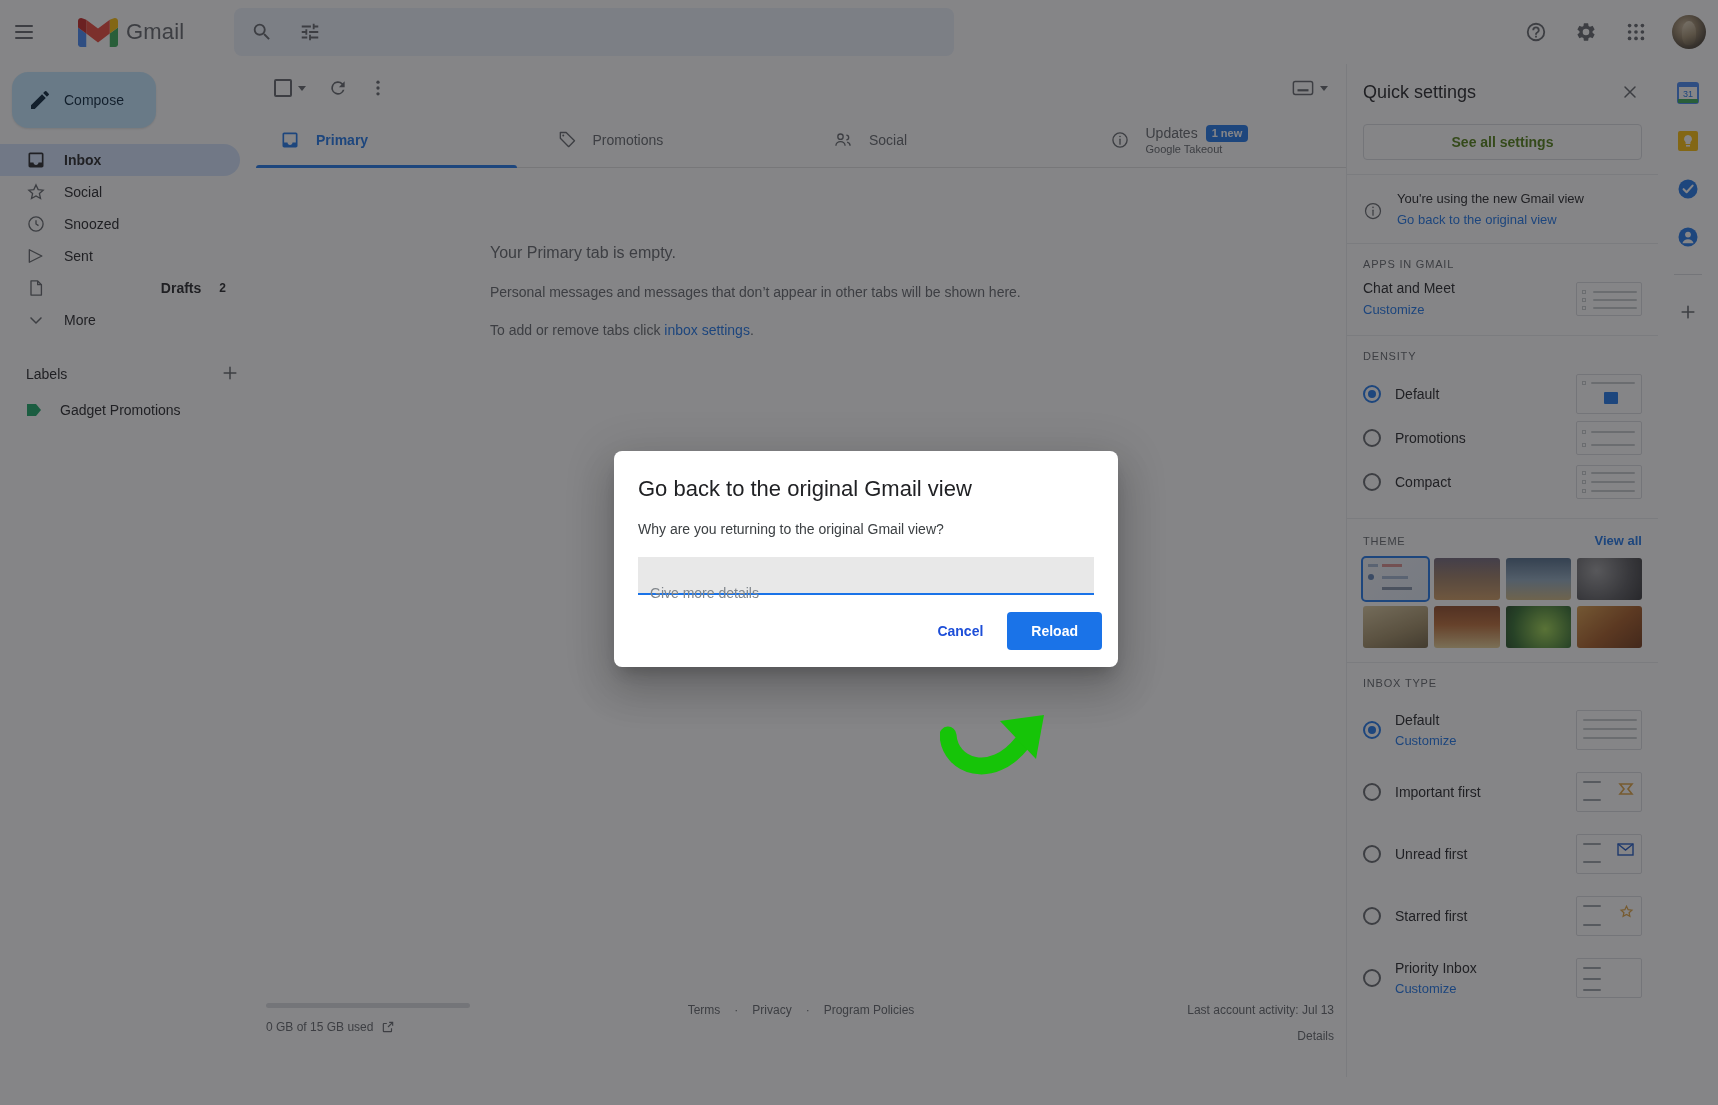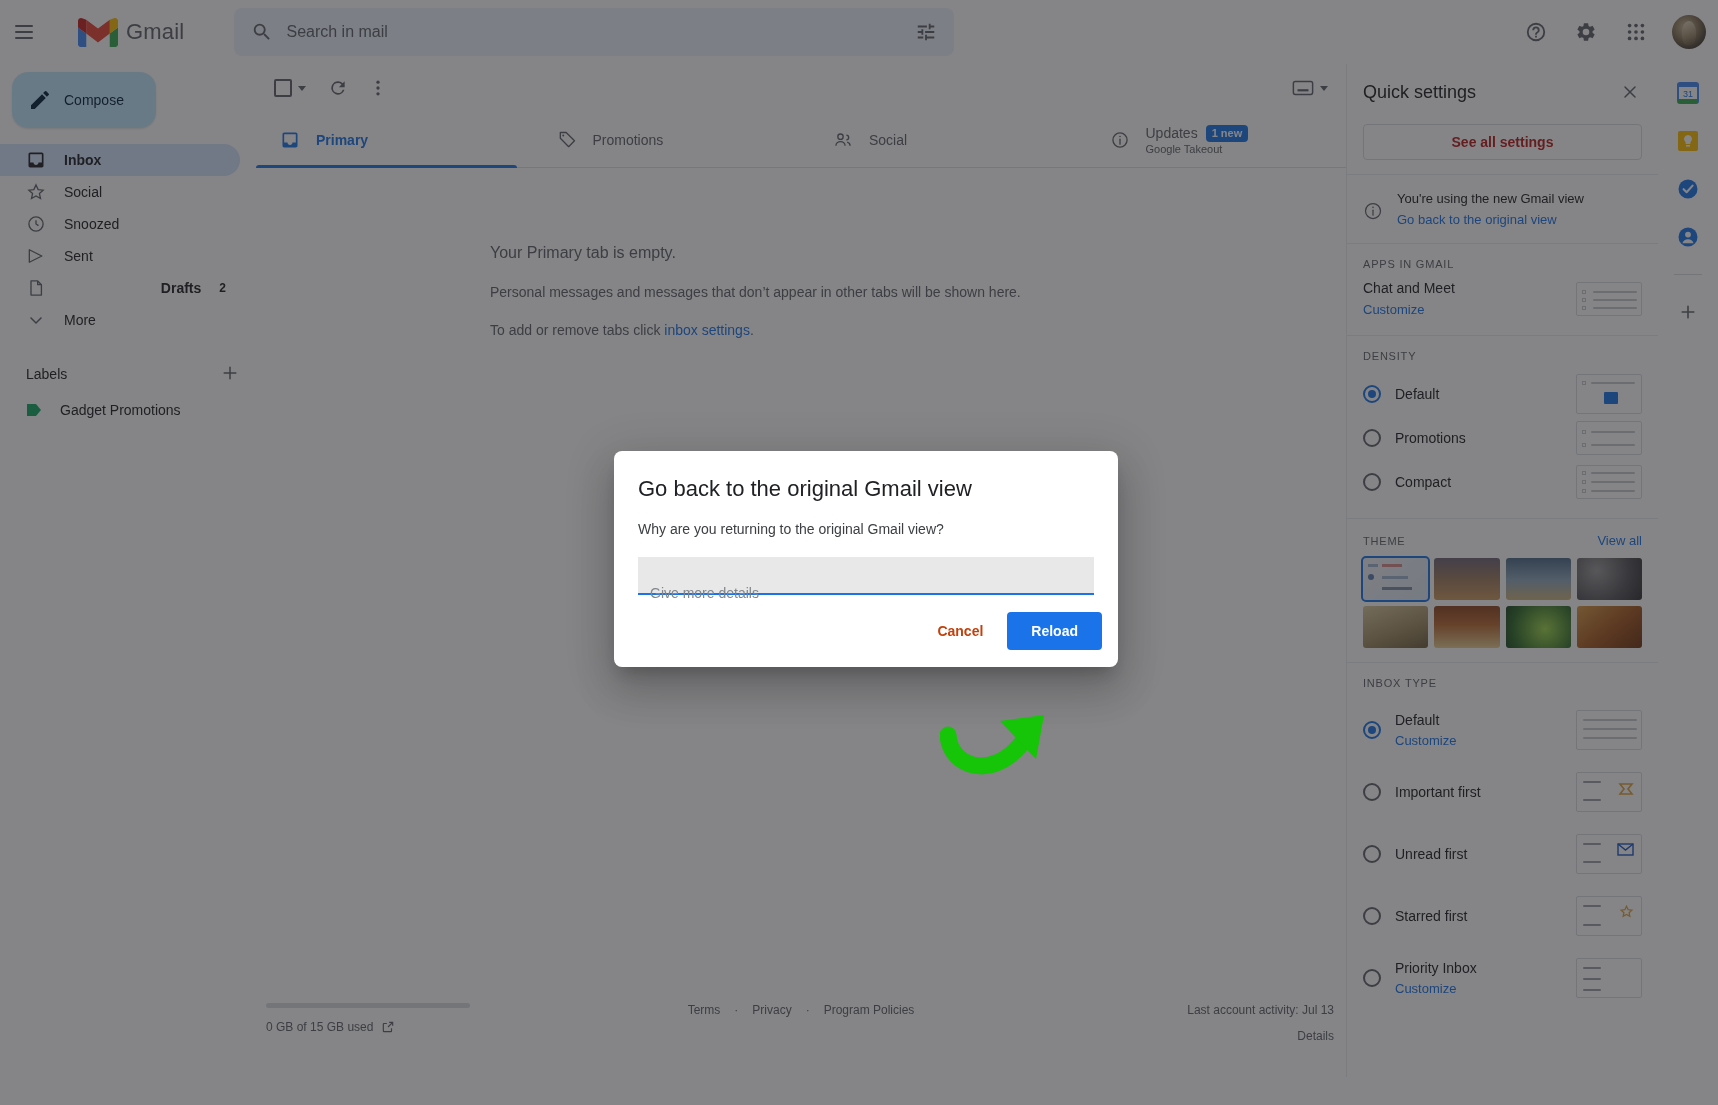--- a/index.html
+++ b/index.html
@@ -196,30 +196,30 @@
     flex:none; height: 56px; display:flex; align-items:center;
     padding: 0 8px 0 16px;
   }
   #quick-head .qtitle { font-size: 18px; color: #202124; flex:1; }
   #quick-scroll { flex:1; overflow-y: auto; position: relative;}
   #quick-scroll::-webkit-scrollbar { width: 8px; }
   #quick-scroll::-webkit-scrollbar-thumb { background:#dadce0; border-radius: 4px;}
   #seeall {
     margin: 4px 16px 14px 16px; height: 36px; border: 1px solid #dadce0;
     border-radius: 4px; display:flex; align-items:center; justify-content:center;
-    color: #b91c1c; font-size: 14px; font-weight: bold; cursor:pointer;
+    color: #4d7c0f; font-size: 14px; font-weight: bold; cursor:pointer;
   }
   .qsection { border-top: 1px solid #e8eaed; padding: 14px 16px 14px 16px; }
   .qsection-title {
     font-size: 11px; letter-spacing: .8px; color: #5f6368; text-transform: uppercase;
     margin-bottom: 10px;
   }
   .qsection-title-row { display:flex; align-items:center; margin-bottom:10px;}
   .qsection-title-row .qsection-title { margin-bottom: 0; flex:1; }
-  .viewall { color:#1a73e8; font-size: 13px; cursor:pointer; font-weight: normal;}
+  .viewall { color:#1a73e8; font-size: 13px; cursor:pointer; font-weight: bold;}
   #newview-row { display:flex; gap: 14px; align-items: flex-start; padding: 16px; border-top: 1px solid #e8eaed;}
   #newview-row .nv-text .t1 { color:#202124; font-size: 13px; margin-bottom: 6px;}
   #newview-row .nv-text .t2 { color:#1a73e8; font-size: 13px; cursor:pointer;}
   .rowitem { display:flex; align-items:center; gap: 14px; min-height: 44px; }
   .rowitem .rlabel { flex: 1; color: #202124; }
   .radio {
     width: 18px; height: 18px; border-radius: 50%;
     border: 2px solid #5f6368; flex: none; position: relative; cursor: pointer;
   }
   .radio.on { border-color: #1a73e8; }
@@ -275,21 +275,21 @@
     border:none; outline:none; background:transparent; width:100%;
     font-size: 14px; color:#4c1d95; font-family:"Liberation Sans", sans-serif;margin-top:36px;
   }
   #detailfield input::placeholder { color:#80868b; }
   #modalbtns {
     display:flex; justify-content:flex-end; align-items:center; gap: 8px;
     height: 72px; margin: 0 -8px 0 0;
   }
   #btn-cancel {
     height: 36px; padding: 0 16px; border-radius: 4px;
-    color: #c2410c; font-size: 14px; font-weight: bold;
+    color: #1d4ed8; font-size: 14px; font-weight: bold;
     display:flex; align-items:center; cursor:pointer; background:transparent;
     border: none; font-family:"Liberation Sans", sans-serif;
   }
   #btn-reload {
     height: 38px; padding: 0 24px; border-radius: 4px;
     background: #1a73e8; color: #ffffff; font-size: 14px; font-weight: bold;
     display:flex; align-items:center; cursor:pointer; border:none;
     font-family:"Liberation Sans", sans-serif;
   }
 
@@ -322,21 +322,20 @@
       </svg>
       <span class="brandname">Gmail</span>
     </div>
 
     <div id="searchwrap">
       <span class="sq">
         <svg width="22" height="22" viewBox="0 0 24 24" fill="#5f6368">
             <path d="M15.5 14h-.79l-.28-.27A6.47 6.47 0 0 0 16 9.5 6.5 6.5 0 1 0 9.5 16c1.61 0 3.09-.59 4.23-1.57l.27.28v.79l5 4.99L20.49 19zm-6 0C7.01 14 5 11.99 5 9.5S7.01 5 9.5 5 14 7.01 14 9.5 11.99 14 9.5 14"></path>
           </svg>
       </span>
-      <input id="searchinput" value="" placeholder="Search in mail" style="">
       <span class="sq">
         <svg width="22" height="22" viewBox="0 0 24 24" fill="#5f6368">
             <path d="M3 17v2h6v-2zM3 5v2h10V5zm10 16v-2h8v-2h-8v-2h-2v6zM7 9v2H3v2h4v2h2V9zm14 4v-2H11v2zm-6-4h2V7h4V5h-4V3h-2z"></path>
           </svg>
       </span>
     </div>
 
     <div id="topright">
       <div class="icon-btn">
         <svg width="22" height="22" viewBox="0 0 24 24" fill="#5f6368">

